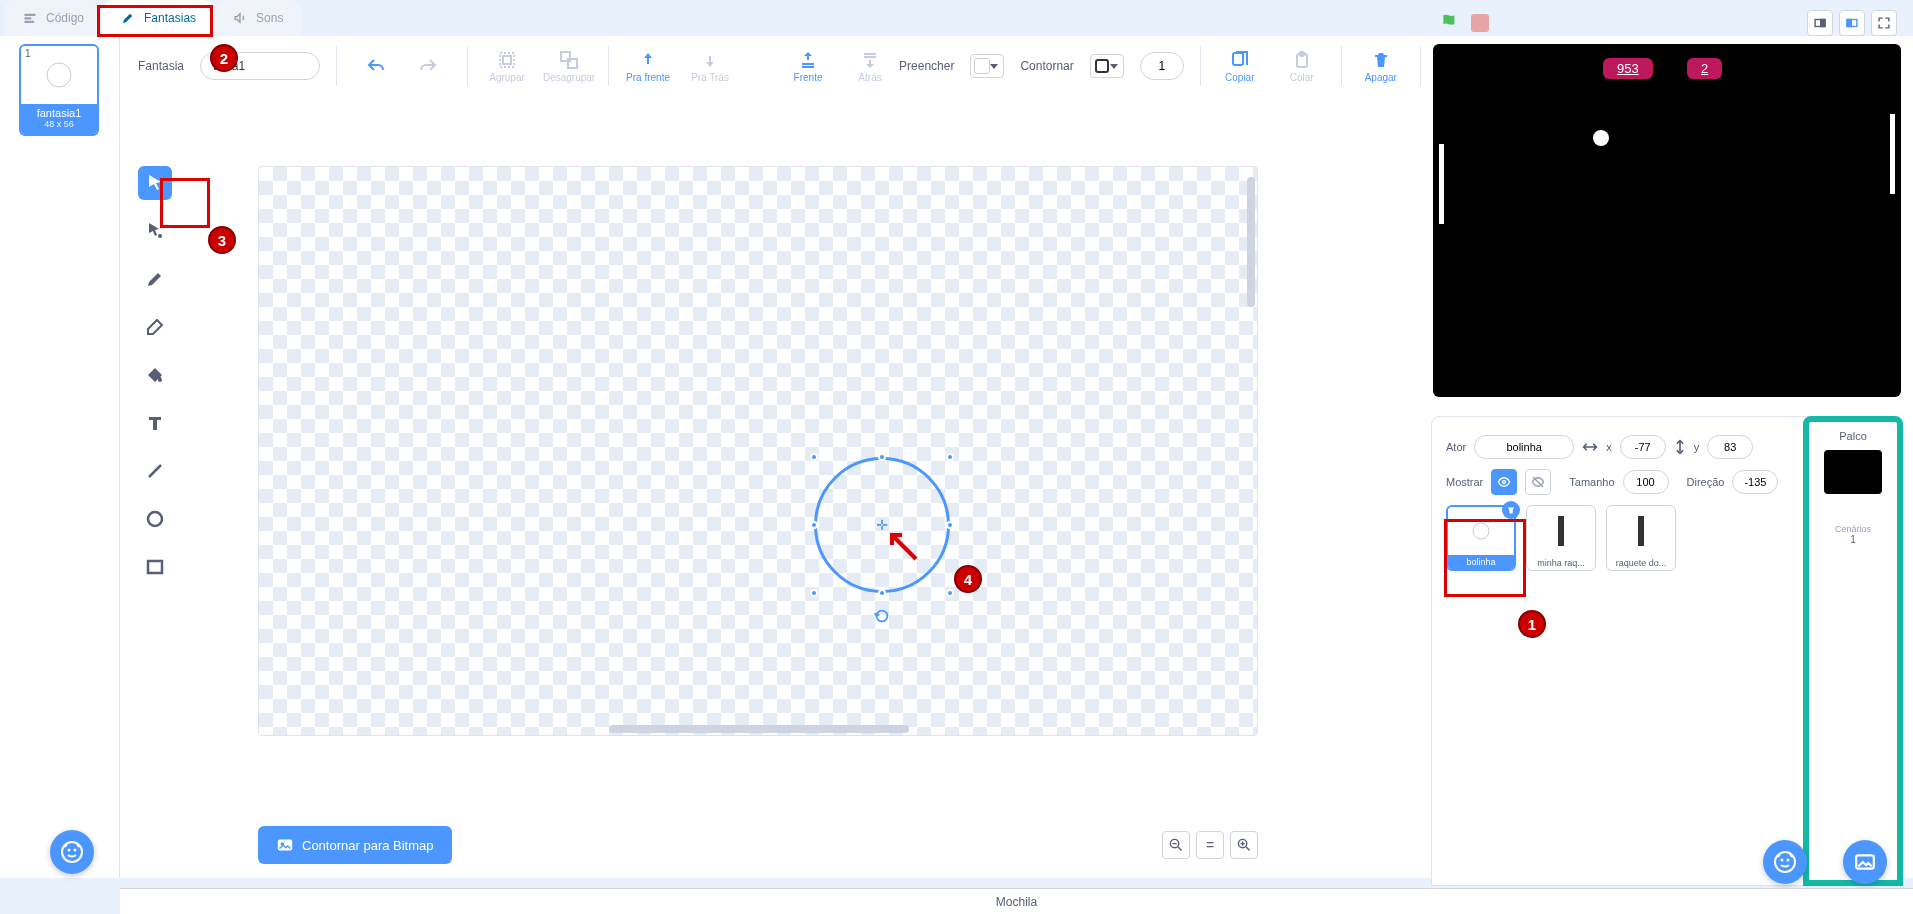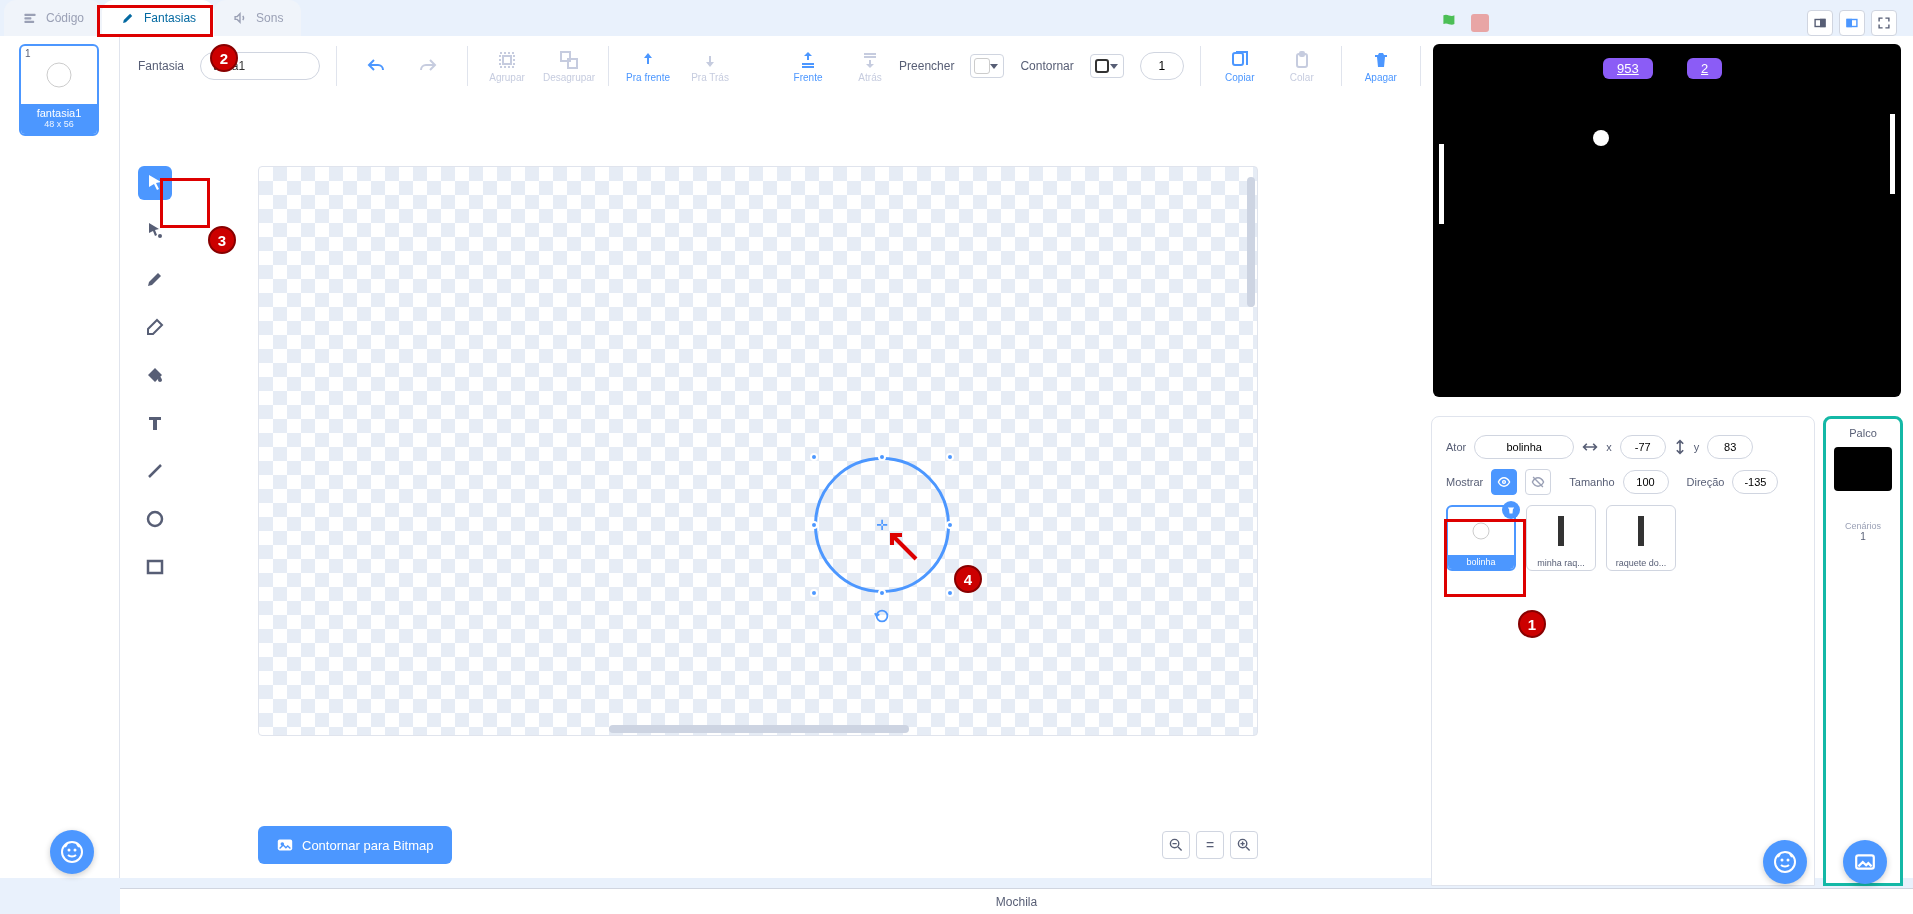--- a/index.html
+++ b/index.html
@@ -61,40 +61,40 @@
   .zbtn{width:28px;height:28px;border:1px solid #d0d5e0;border-radius:4px;background:#fff;display:flex;align-items:center;justify-content:center;cursor:pointer;color:#575e75;}
 
   
   .right { position:absolute; right:10px; top:6px; width:470px;}
   .stage-ctrl{display:flex;justify-content:space-between;align-items:center;padding:4px 6px;}
   .flag{color:#4cbf56;cursor:pointer;}
   .stop{width:18px;height:18px;background:#e8a5a5;border-radius:3px;cursor:pointer;}
   .view-btns{display:flex;gap:6px;}
   .vbtn{width:26px;height:26px;border:1px solid #d0d5e0;border-radius:4px;background:#fff;display:flex;align-items:center;justify-content:center;cursor:pointer;}
   .stage{width:468px;height:353px;background:#000;border-radius:6px;position:relative;margin-top:4px;}
-  .score{position:absolute;background:#8b5cf6;color:#fff;border-radius:6px;padding:3px 14px;font-size:13px;text-decoration:underline;}
+  .score{position:absolute;background:#be185d;color:#fff;border-radius:6px;padding:3px 14px;font-size:13px;text-decoration:underline;}
   .ball{position:absolute;width:16px;height:16px;background:#fff;border-radius:50%;}
   .paddle{position:absolute;width:5px;height:80px;background:#fff;}
 
   
   .sprite-panel{position:absolute; right:98px; top:416px; width:384px; background:#fff; border:1px solid #e0e4ed; border-radius:8px 8px 0 0; padding:10px 14px 0; height:470px;}
   .sprow{display:flex;align-items:center;gap:8px;margin-bottom:10px;font-size:11px;margin-top:8px;}
   .sp-in{border:1px solid #d0d5e0;border-radius:16px;padding:5px 10px;width:100px;font-size:11px;text-align:center;}
   .sp-in.sm{width:46px;}
   .eye{width:26px;height:26px;border:1px solid #4c97ff;border-radius:4px;display:flex;align-items:center;justify-content:center;cursor:pointer;}
   .eye.act{background:#4c97ff;color:#fff;}
   .sprites{display:flex;gap:10px;margin-top:6px;}
   .sp-thumb{width:70px;height:66px;border:1px solid #d0d5e0;border-radius:6px;position:relative;cursor:pointer;display:flex;flex-direction:column;}
   .sp-thumb.sel{border:2px solid #4c97ff;}
   .sp-thumb .pv{flex:1;display:flex;align-items:center;justify-content:center;}
   .sp-thumb.sel .nm{background:#4c97ff;color:#fff;border-radius:0 0 4px 4px;}
   .sp-thumb .nm{font-size:9px;text-align:center;padding:2px;color:#575e75;overflow:hidden;white-space:nowrap;text-overflow:ellipsis;}
   .sp-thumb .del{position:absolute;top:-6px;right:-6px;width:18px;height:18px;background:#4c97ff;border-radius:50%;color:#fff;display:flex;align-items:center;justify-content:center;font-size:10px;}
 
-  .stage-col{position:absolute;right:10px;top:416px;width:80px;text-align:center;background:#fff;border:3px solid #14b8a6;border-radius:8px 8px 0 0;height:470px;padding-top:8px;font-size:11px;}
+  .stage-col{position:absolute;right:10px;top:416px;width:100px;text-align:center;background:#fff;border:6px solid #14b8a6;border-radius:8px 8px 0 0;height:470px;padding-top:8px;font-size:11px;}
   .stage-col .bg{width:58px;height:44px;background:#000;border-radius:4px;margin:8px auto;}
   
   .fab{position:absolute;width:44px;height:44px;border-radius:50%;background:#4c97ff;color:#fff;display:flex;align-items:center;justify-content:center;cursor:pointer;box-shadow:0 2px 6px rgba(0,0,0,.2);}
   
   .backpack{position:absolute;left:120px;right:0;bottom:0;height:26px;border-top:1px solid #d0d5e0;text-align:center;font-size:12px;color:#575e75;line-height:26px;background:#fff;cursor:pointer;}
 
   
   .callout{position:absolute;width:28px;height:28px;border-radius:50%;background:#c00;border:2px solid #800;color:#fff;font-weight:bold;display:flex;align-items:center;justify-content:center;font-size:15px;z-index:50;}
   .redbox{position:absolute;border:3px solid #d00;z-index:49;}
 

